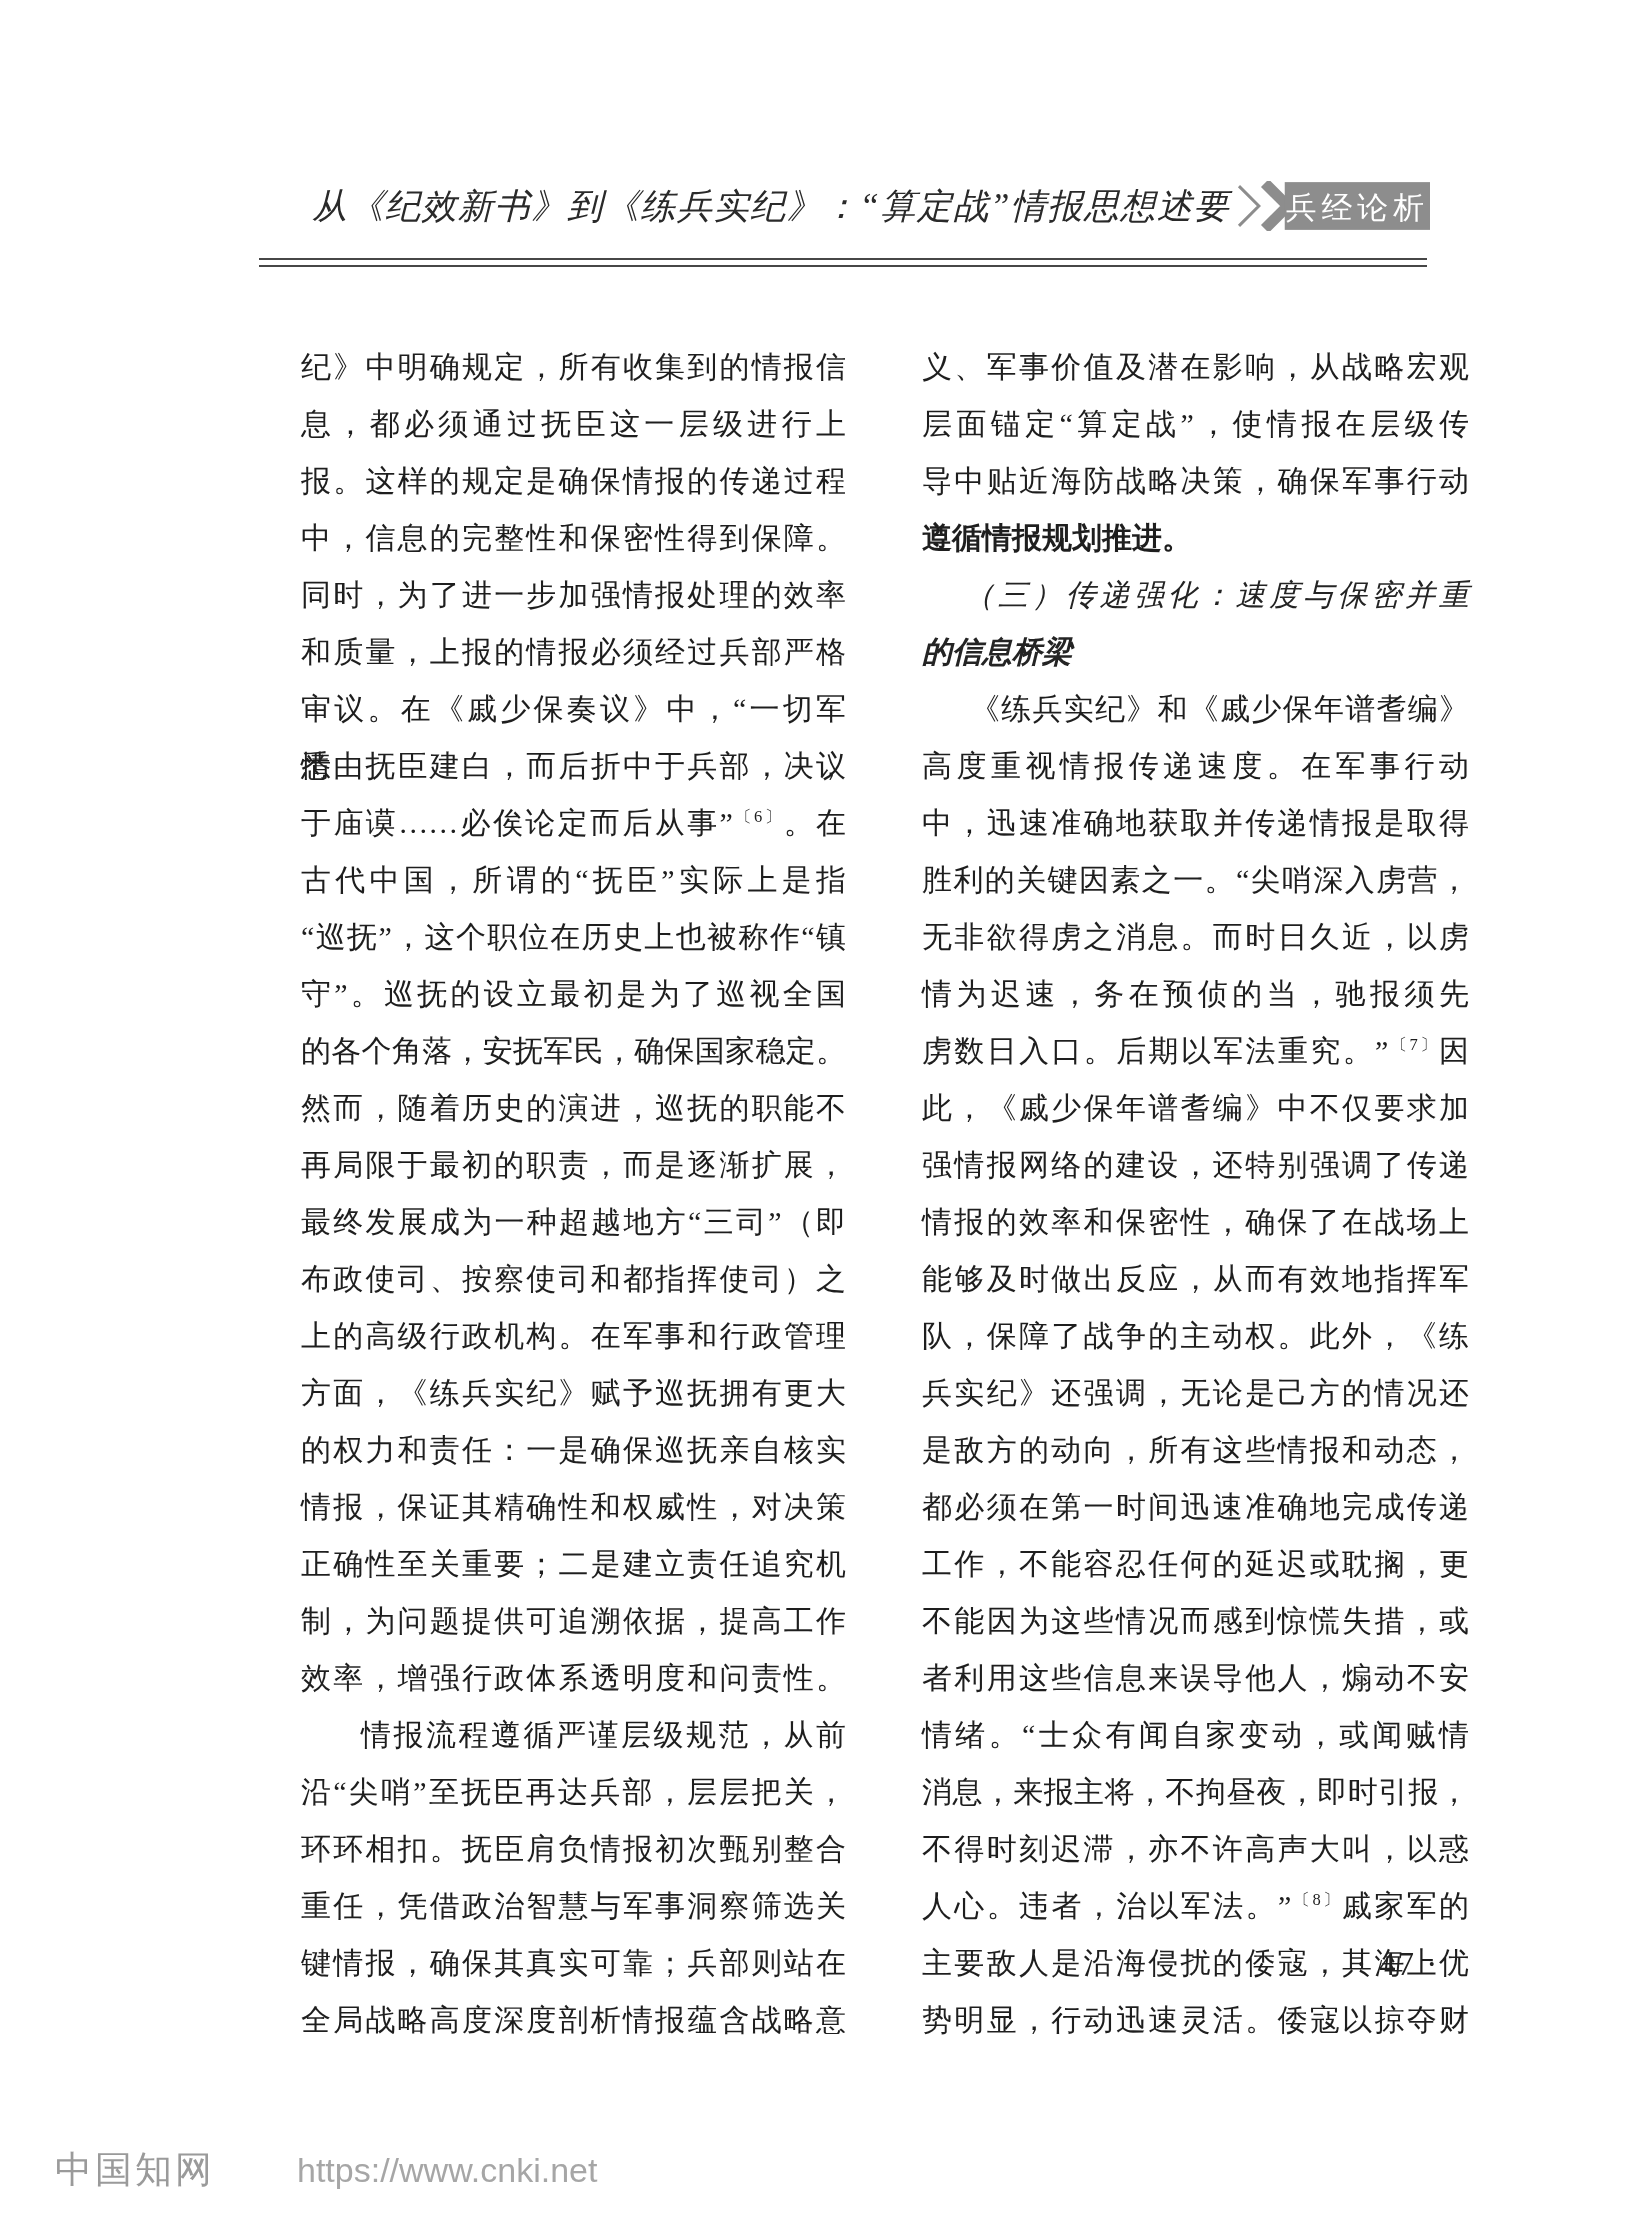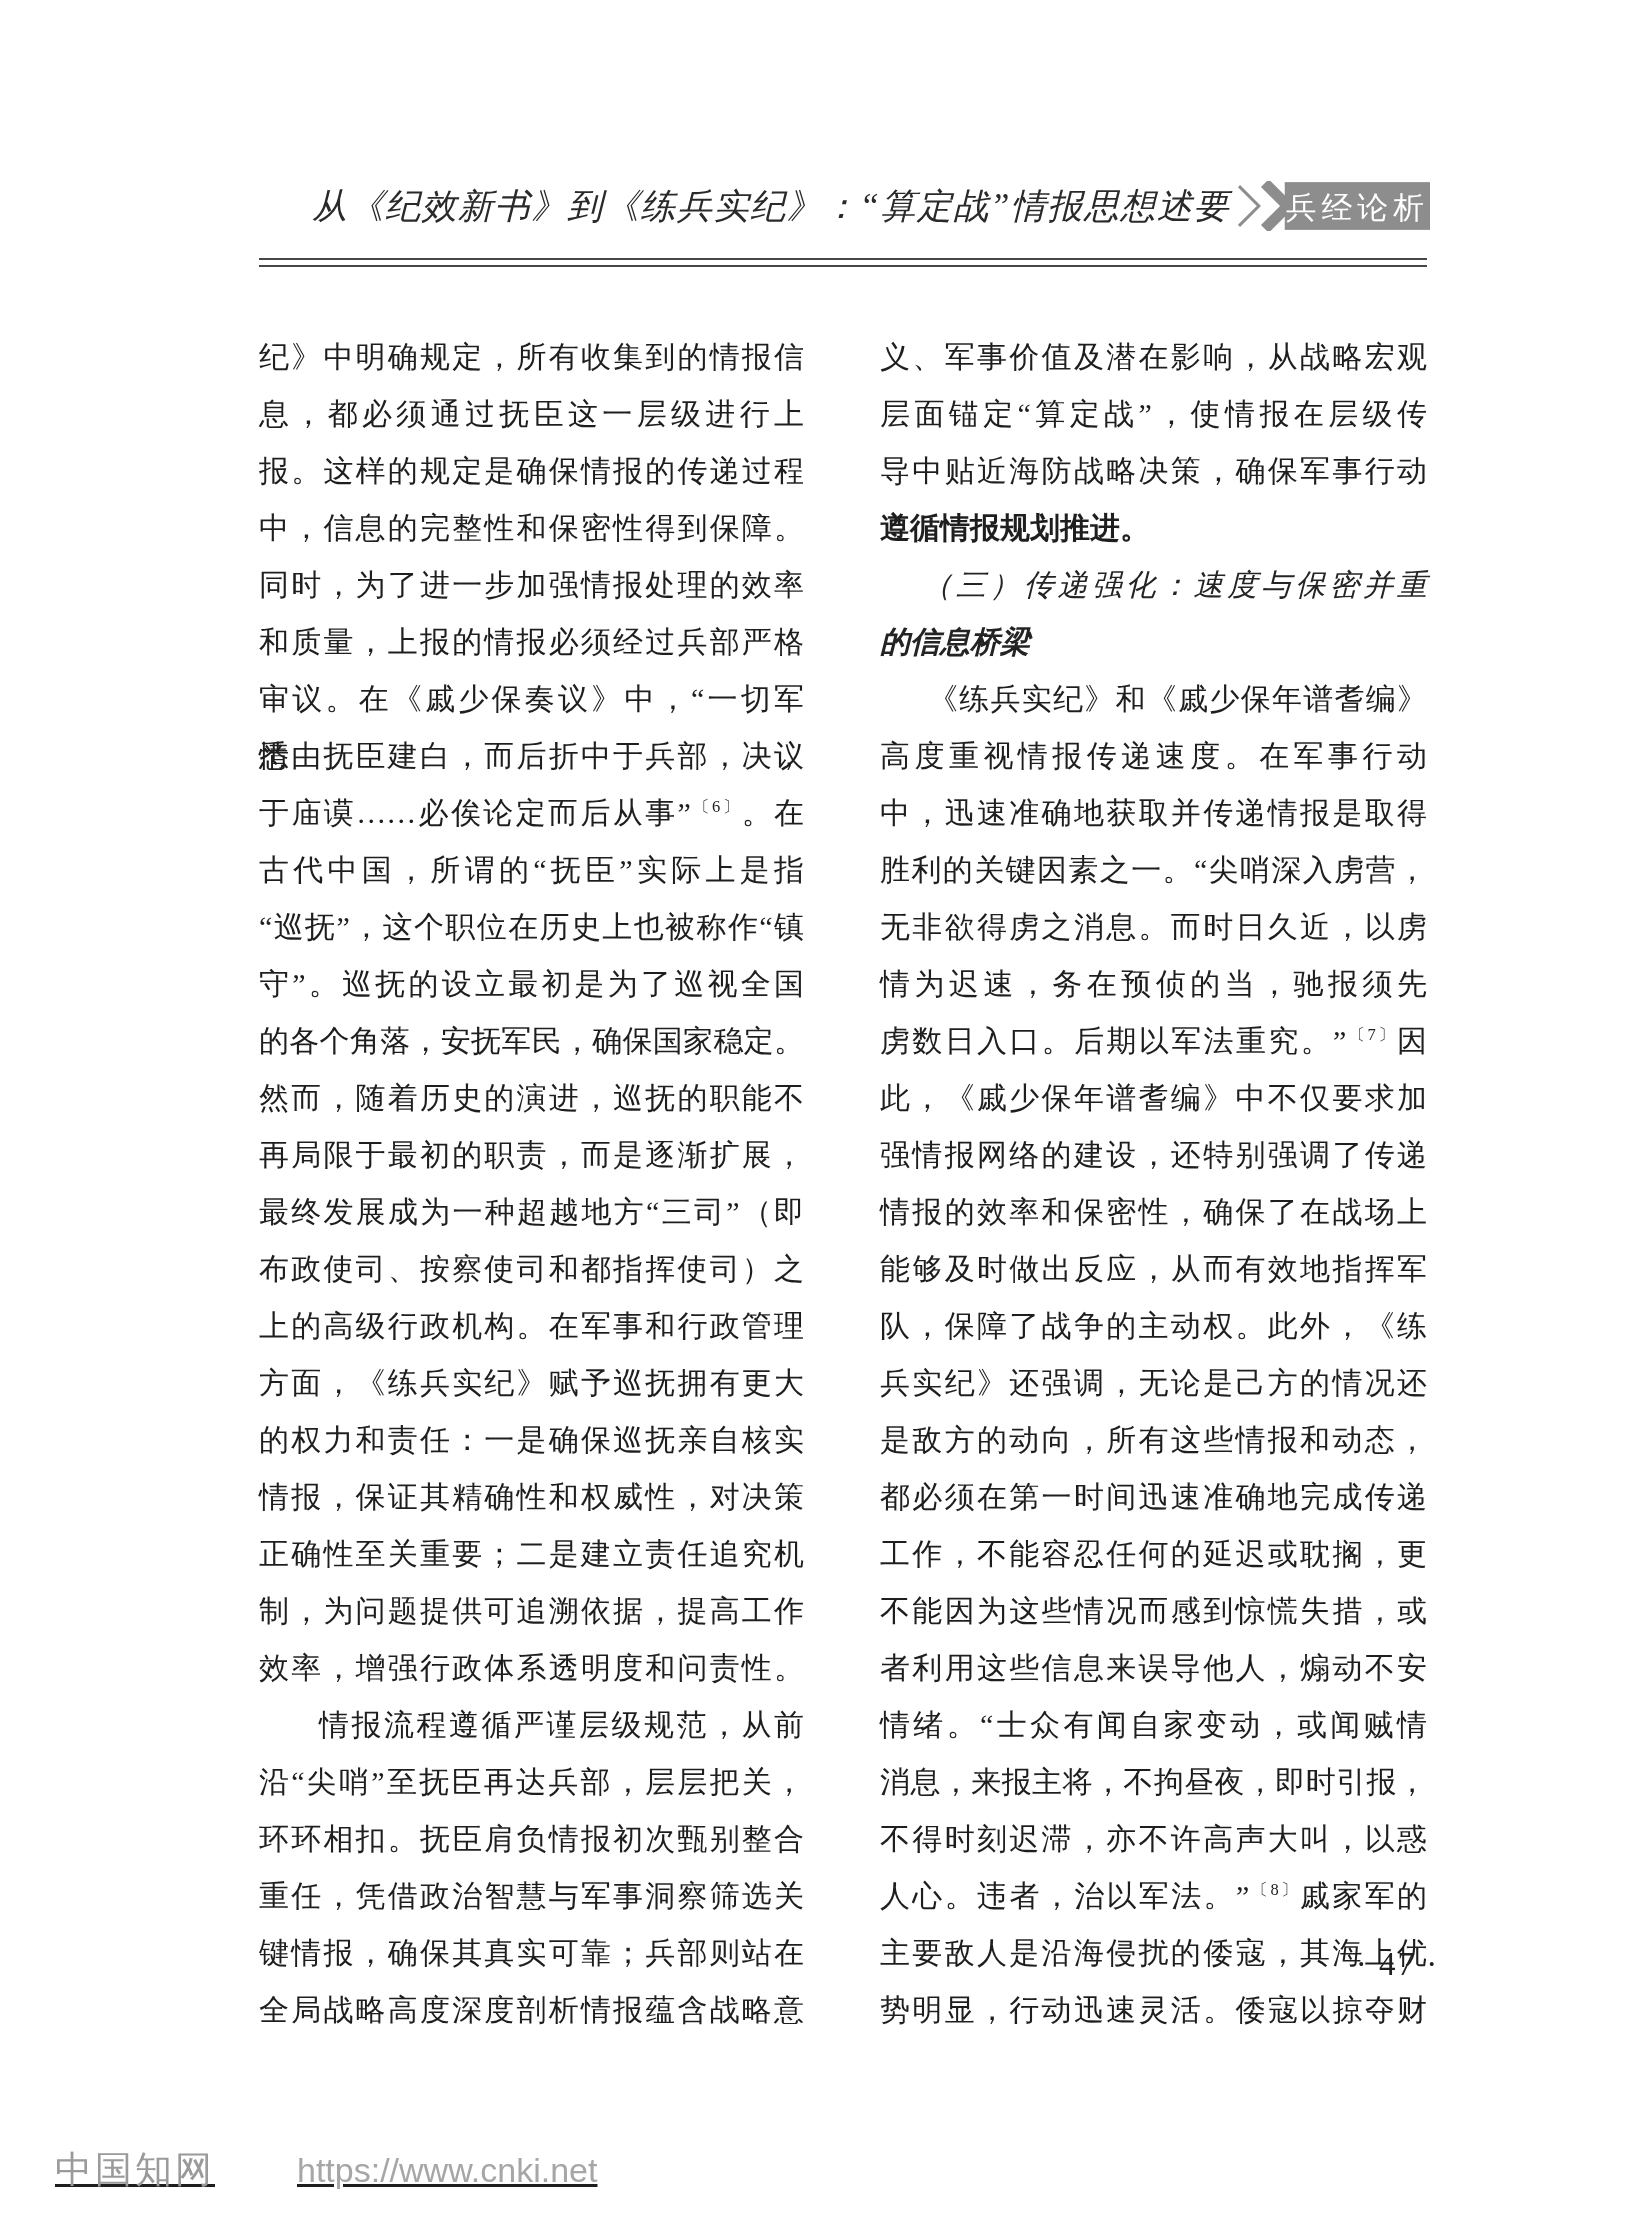--- a/index.html
+++ b/index.html
@@ -17,21 +17,21 @@
   .running-title {
     font-size:35px; font-style:italic; letter-spacing:1.5px;
     color:#2a2a2a; white-space:nowrap;
   }
   .badge-svg { flex:0 0 auto; display:block; }
   .double-rule {
     position:absolute; left:259px; top:258px; width:1168px; height:5px;
     border-top:2px solid #474747; border-bottom:2px solid #474747;
   }
   
-  .col { position:absolute; top:328px; }
+  .col { position:absolute; top:338px;margin-left:42px; }
   .col-left  { left:259px; width:545px; }
   .col-right { left:880px; width:547px; }
   .line {
     height:57px; line-height:57px; font-size:30px;
     text-align:justify; text-align-last:justify; text-justify:inter-character;
     white-space:normal; color:#1e1e1e;
   }
   .line.noj { text-align:center; text-align-last:left;font-weight:bold; }
   .line.kai { font-style:italic; color:#242424; }
   .line sup {
@@ -40,21 +40,20 @@
   
   .pageno {
     position:absolute; left:1338px; top:1946px; width:119px;
     text-align:center; font-size:33px; letter-spacing:2px; color:#222;
   }
   
   .footer {
     position:absolute; left:55px; top:2145px;
     display:flex; align-items:baseline; gap:38px;
     font-family:"Liberation Sans","DejaVu Sans",sans-serif;
-    text-decoration:underline;
   }
   .footer .brand { font-size:37px; letter-spacing:3px; color:#9a9a9a; }
   .footer .url   { font-size:34px; color:#a6a6a6;margin-left:44px; }
 </style>
 </head>
 <body>
 
 <div class="page">
 
   <div class="header-row">

